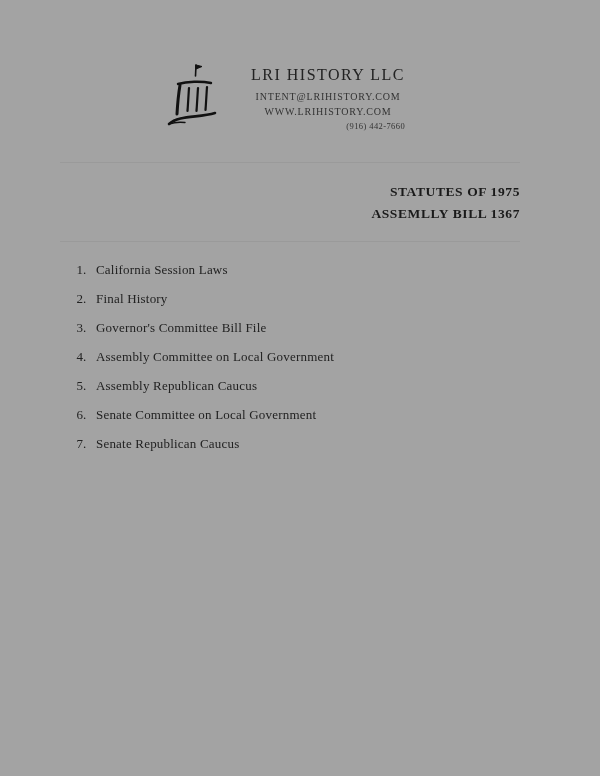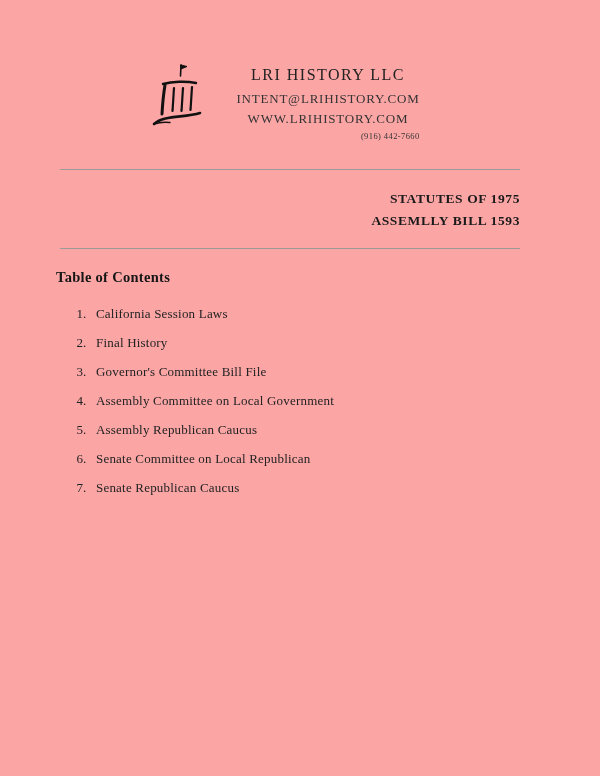--- a/index.html
+++ b/index.html
@@ -8,21 +8,21 @@
     width: 600px;
     height: 776px;
     font-family: "Liberation Serif", serif;
     color: #1c1c1c;
     position: relative;
     overflow: hidden;
   }
   .page {
     width: 600px;
     height: 776px;
-    background: #fca5a5;
+    background: #a3a3a3;
     padding-top: 60px;
   }
 
   
   .letterhead {
     display: flex;
     justify-content: center;
     align-items: flex-start;
     gap: 28px;
     margin-left: -30px;
@@ -37,21 +37,21 @@
     text-align: center;
     padding-top: 6px;
   }
   .company-name {
     font-size: 16px;
     letter-spacing: 1.5px;
     color: #222;
     margin-bottom: 7px;
   }
   .contact-line {
-    font-size: 13px;
+    font-size: 10px;
     letter-spacing: 0.8px;
     color: #333;
     margin-bottom: 4px;
   }
   .phone-line {
     font-size: 8.5px;
     letter-spacing: 0.4px;
     color: #333;
     text-align: right;
   }
@@ -129,30 +129,29 @@
       <div class="contact-line">INTENT@LRIHISTORY.COM</div>
       <div class="contact-line">WWW.LRIHISTORY.COM</div>
       <div class="phone-line">(916) 442-7660</div>
     </div>
   </div>
 
   <hr class="rule rule-1">
 
   <div class="doc-ref">
     <div class="doc-line">STATUTES OF 1975</div>
-    <div class="doc-line">ASSEMLLY BILL 1593</div>
+    <div class="doc-line">ASSEMLLY BILL 1367</div>
   </div>
 
   <hr class="rule rule-2">
 
-  <h2 class="toc-title">Table of Contents</h2>
 
   <ol class="toc-list">
     <li>California Session Laws</li>
     <li>Final History</li>
     <li>Governor's Committee Bill File</li>
     <li>Assembly Committee on Local Government</li>
     <li>Assembly Republican Caucus</li>
-    <li>Senate Committee on Local Republican</li>
+    <li>Senate Committee on Local Government</li>
     <li>Senate Republican Caucus</li>
   </ol>
 
 </div>
 
 </body></html>

